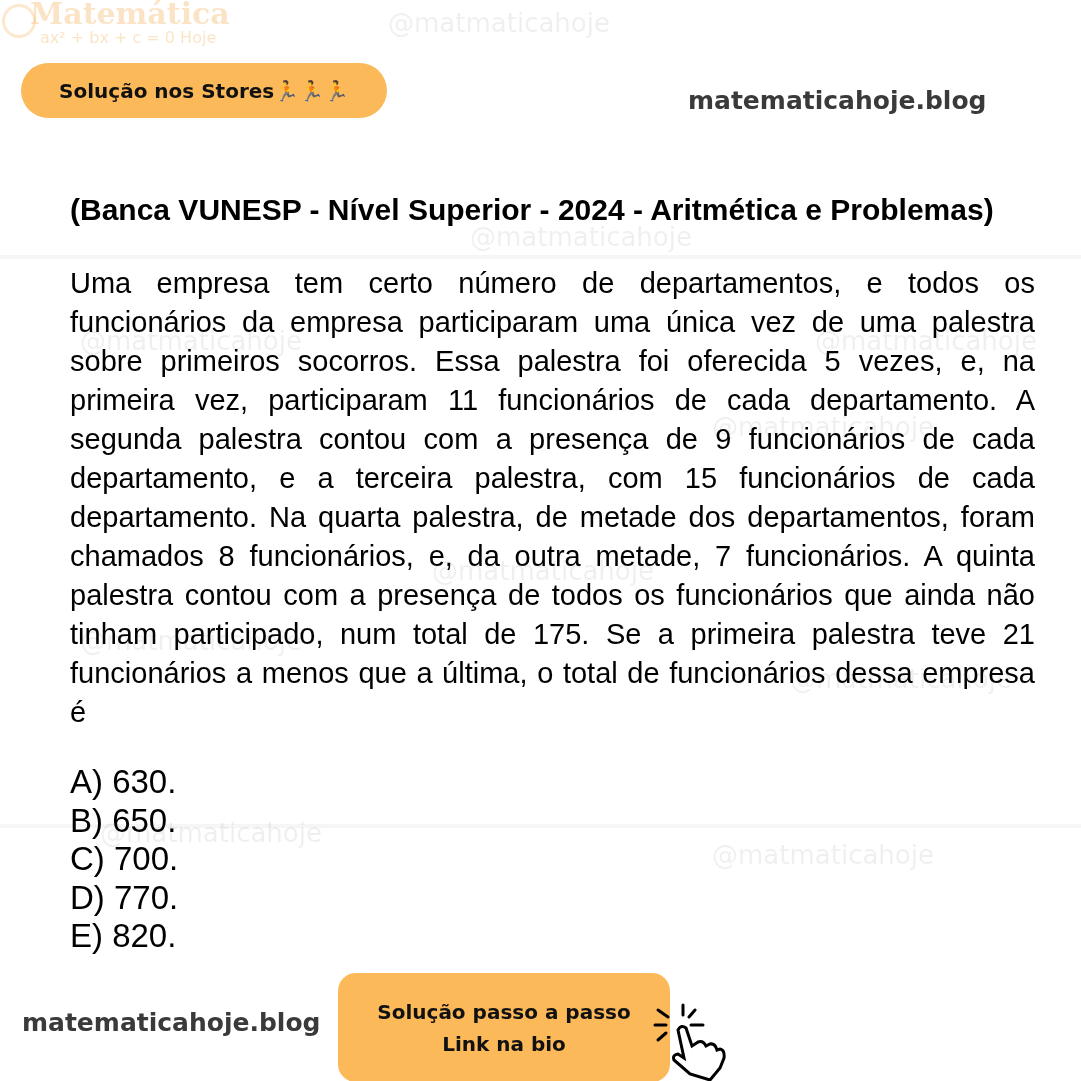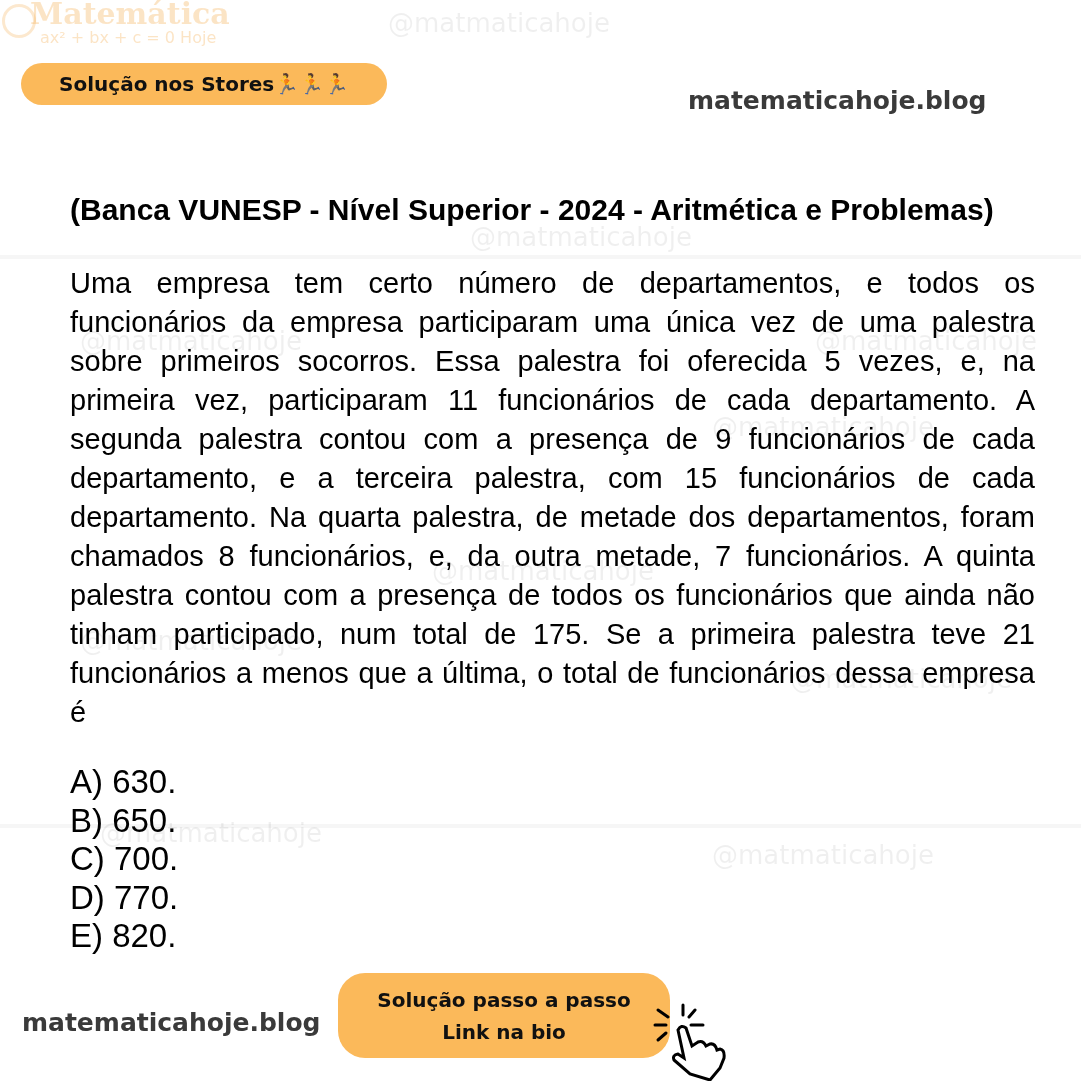--- a/index.html
+++ b/index.html
@@ -4,26 +4,26 @@
 <style>
   html, body { margin:0; padding:0; }
   body { width:1081px; height:1081px; background:#ffffff; position:relative; overflow:hidden; font-family:"Liberation Sans", sans-serif; }
   .abs { position:absolute; }
   .wm { position:absolute; color:#000; opacity:0.06; font-family:"DejaVu Sans", sans-serif; font-weight:normal; font-size:26px; white-space:nowrap; }
   .hline { position:absolute; left:0; width:1081px; height:4px; background:#000; opacity:0.035; }
   .logo-title { position:absolute; left:30px; top:-4px; font-family:"DejaVu Serif", serif; font-weight:bold; font-size:30px; color:#f6b35c; opacity:0.35; }
   .logo-sub { position:absolute; left:40px; top:28px; font-family:"DejaVu Sans", sans-serif; font-size:16px; color:#f6b35c; opacity:0.35; }
   .logo-pin { position:absolute; left:2px; top:4px; width:28px; height:28px; border-radius:50%; border:3px solid #f6b35c; opacity:0.3; }
   .pill { position:absolute; background:#fbb95a; color:#111; font-family:"DejaVu Sans", sans-serif; font-weight:bold; display:flex; align-items:center; justify-content:center; }
-  .top-pill { left:21px; top:63px; width:366px; height:42px; border-radius:28px; font-size:20px; }
+  .top-pill { left:21px; top:63px; width:366px; height:55px; border-radius:28px; font-size:20px; }
   .blog { position:absolute; font-family:"DejaVu Sans", sans-serif; font-weight:bold; color:#3a3a3a; }
   .heading { position:absolute; left:70px; top:150px; width:965px; font-family:"Liberation Sans", sans-serif; font-weight:bold; font-size:30px; line-height:38px; text-align:justify; color:#000;margin-top:41px; }
   .body-text { position:absolute; left:70px; top:264px; width:965px; font-family:"Liberation Sans", sans-serif; font-size:29px; line-height:39px; text-align:justify; color:#000; }
   .options { position:absolute; left:70px; top:763px; font-family:"Liberation Sans", sans-serif; font-size:33px; line-height:38.6px; color:#000; }
-  .bottom-pill { left:338px; top:973px; width:332px; height:85px; border-radius:27px; flex-direction:column; font-size:20px; line-height:32px; }
+  .bottom-pill { left:338px; top:973px; width:332px; height:109px; border-radius:18px; flex-direction:column; font-size:20px; line-height:32px; }
 </style>
 </head>
 <body>
 
 <div class="hline" style="top:255px;"></div>
 <div class="hline" style="top:824px;"></div>
 
 <div class="wm" style="left:388px; top:8px;">@matmaticahoje</div>
 <div class="wm" style="left:470px; top:222px;">@matmaticahoje</div>
 <div class="wm" style="left:80px; top:326px;">@matmaticahoje</div>

